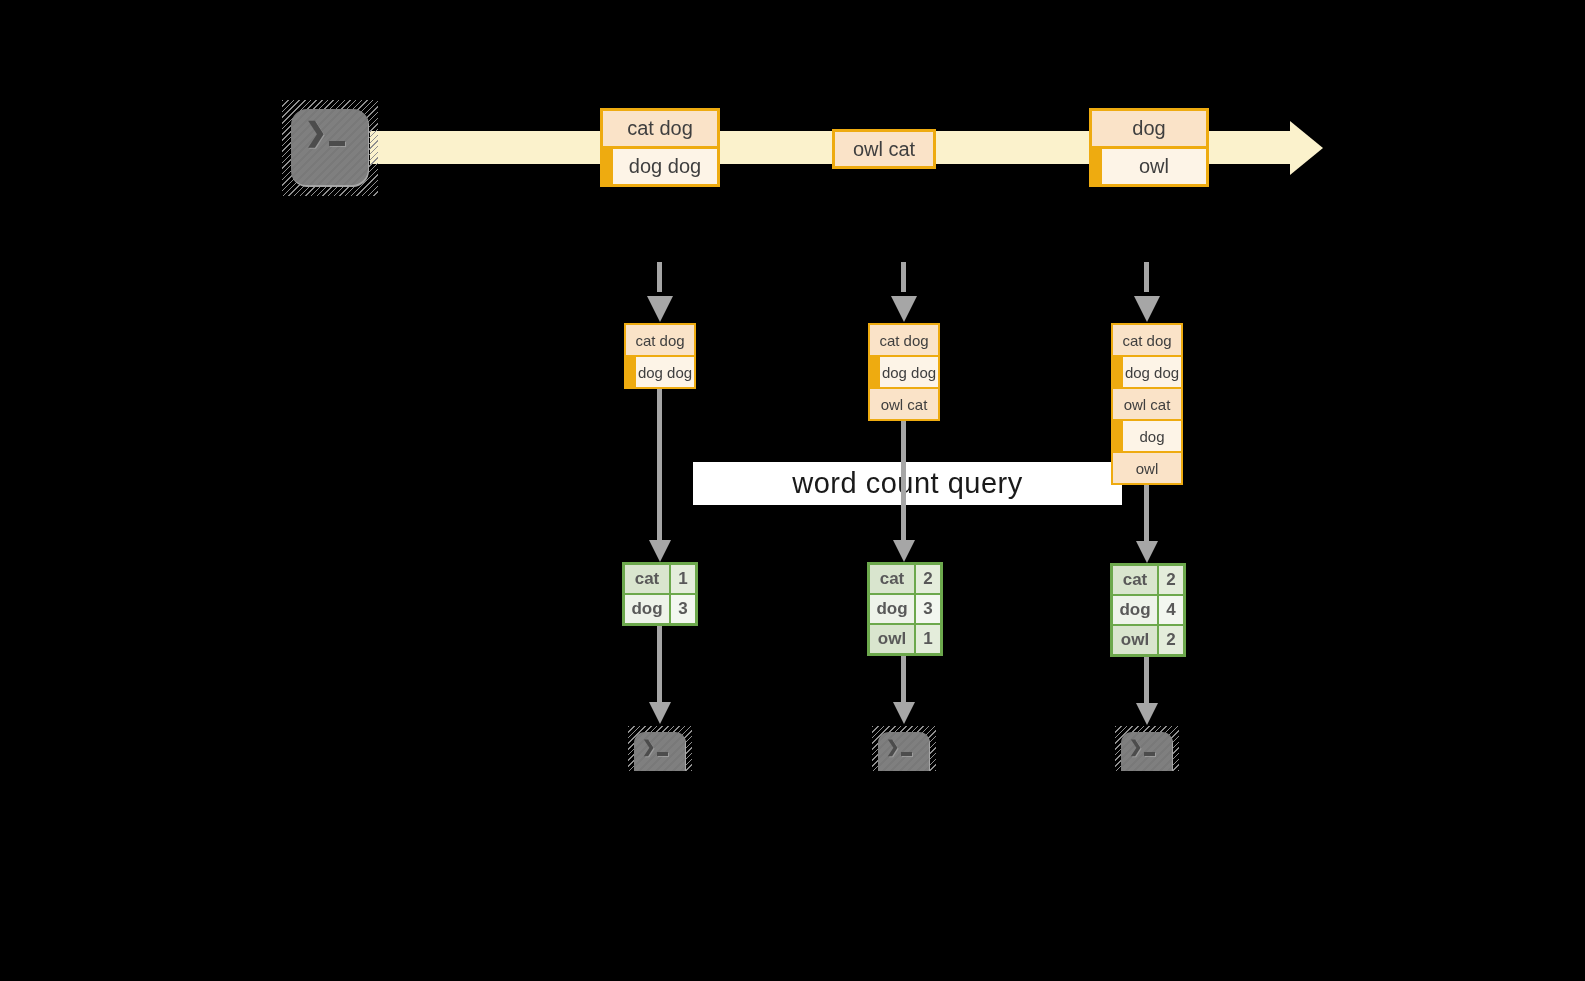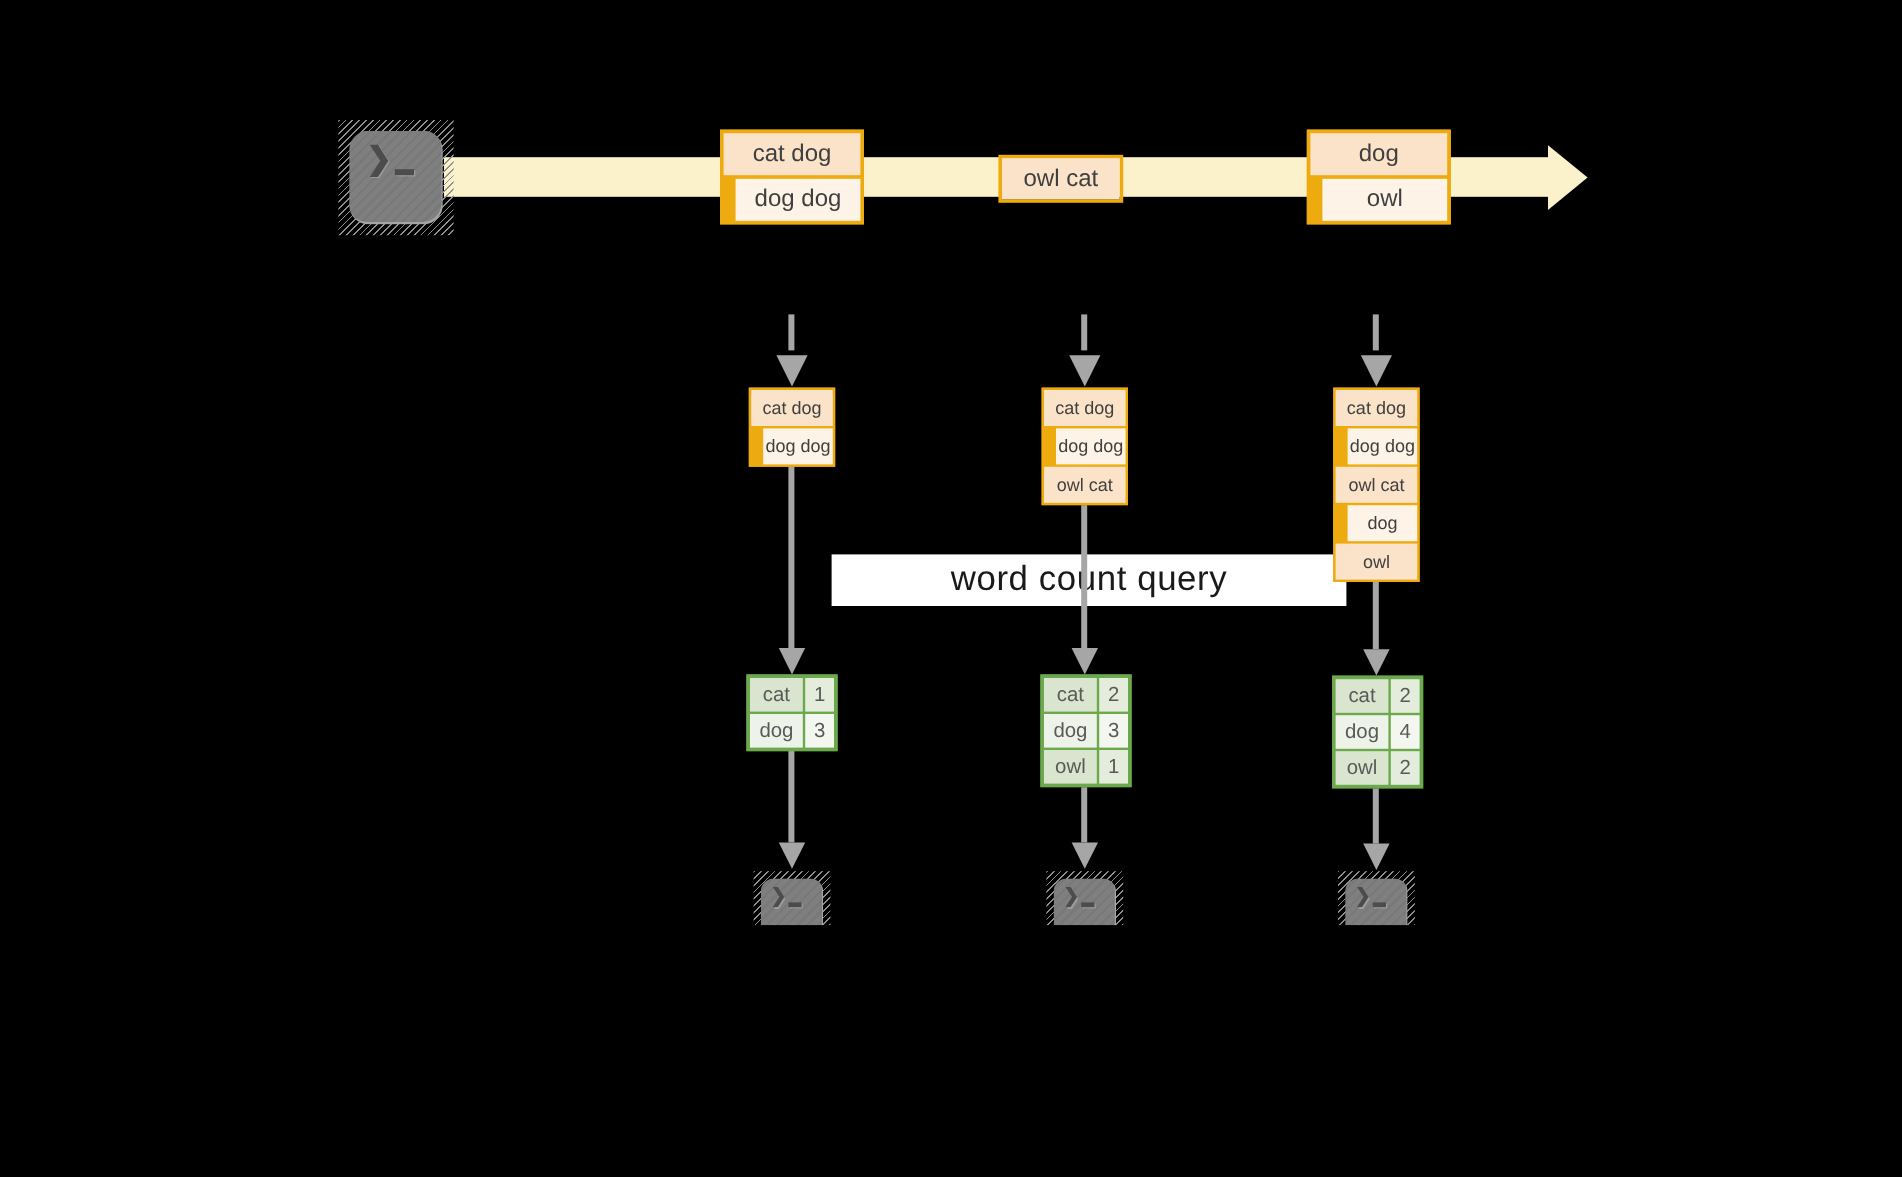--- a/index.html
+++ b/index.html
@@ -21,21 +21,21 @@
   .fillA { background:#FAE3C8; }
   .fillB { background:#FDF4E7;margin-left:10px; }
   
   .sbox { position:absolute; width:72px; border:2px solid #EEAB10; background:#EEAB10; display:grid; gap:2px; z-index:5; }
   .sbox .cell { height:30px; display:flex; align-items:center; justify-content:center;
                 font-size:15px; color:#3F3F3F; }
   
   .gtable { position:absolute; border:3px solid #6CA84C; background:#6CA84C; display:grid;
             grid-template-columns:44px 24px; gap:2px; z-index:5; }
   .gtable .cell { height:28px; display:flex; align-items:center; justify-content:center;
-                  font-size:17px; color:#595959; }
+                  font-size:17px; color:#595959;font-weight:bold; }
   .gwA { background:#D9E5CE; } .gnA { background:#E4EDDB; }
   .gwB { background:#EEF3EA; } .gnB { background:#F3F7F0; }
   
   .vline { position:absolute; width:5px; background:#A6A6A6; z-index:3; }
   .vdash { position:absolute; width:5px; height:30px; background:#A6A6A6; z-index:3; }
   .vhead { position:absolute; width:0; height:0; z-index:3;
            border-left:11px solid transparent; border-right:11px solid transparent; border-top:22px solid #A6A6A6; }
   .vhead.big { border-left-width:13px; border-right-width:13px; border-top-width:26px; }
   
   .qlabel { position:absolute; left:693px; top:462px; width:429px; height:43px; background:#FFFFFF; z-index:2;

